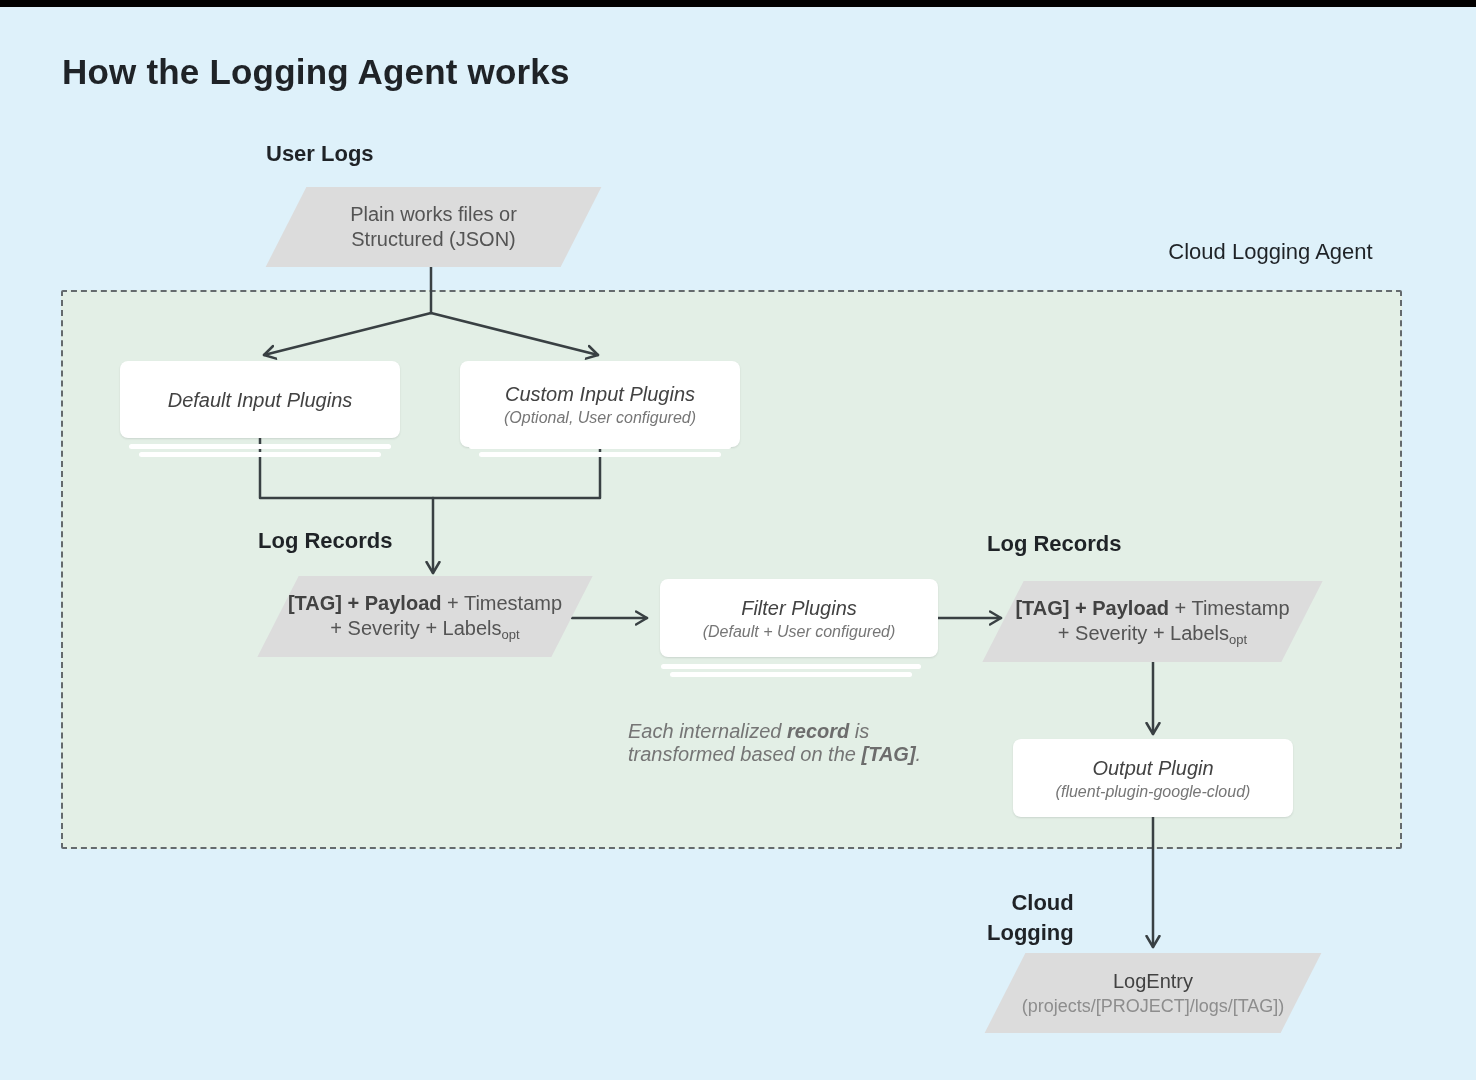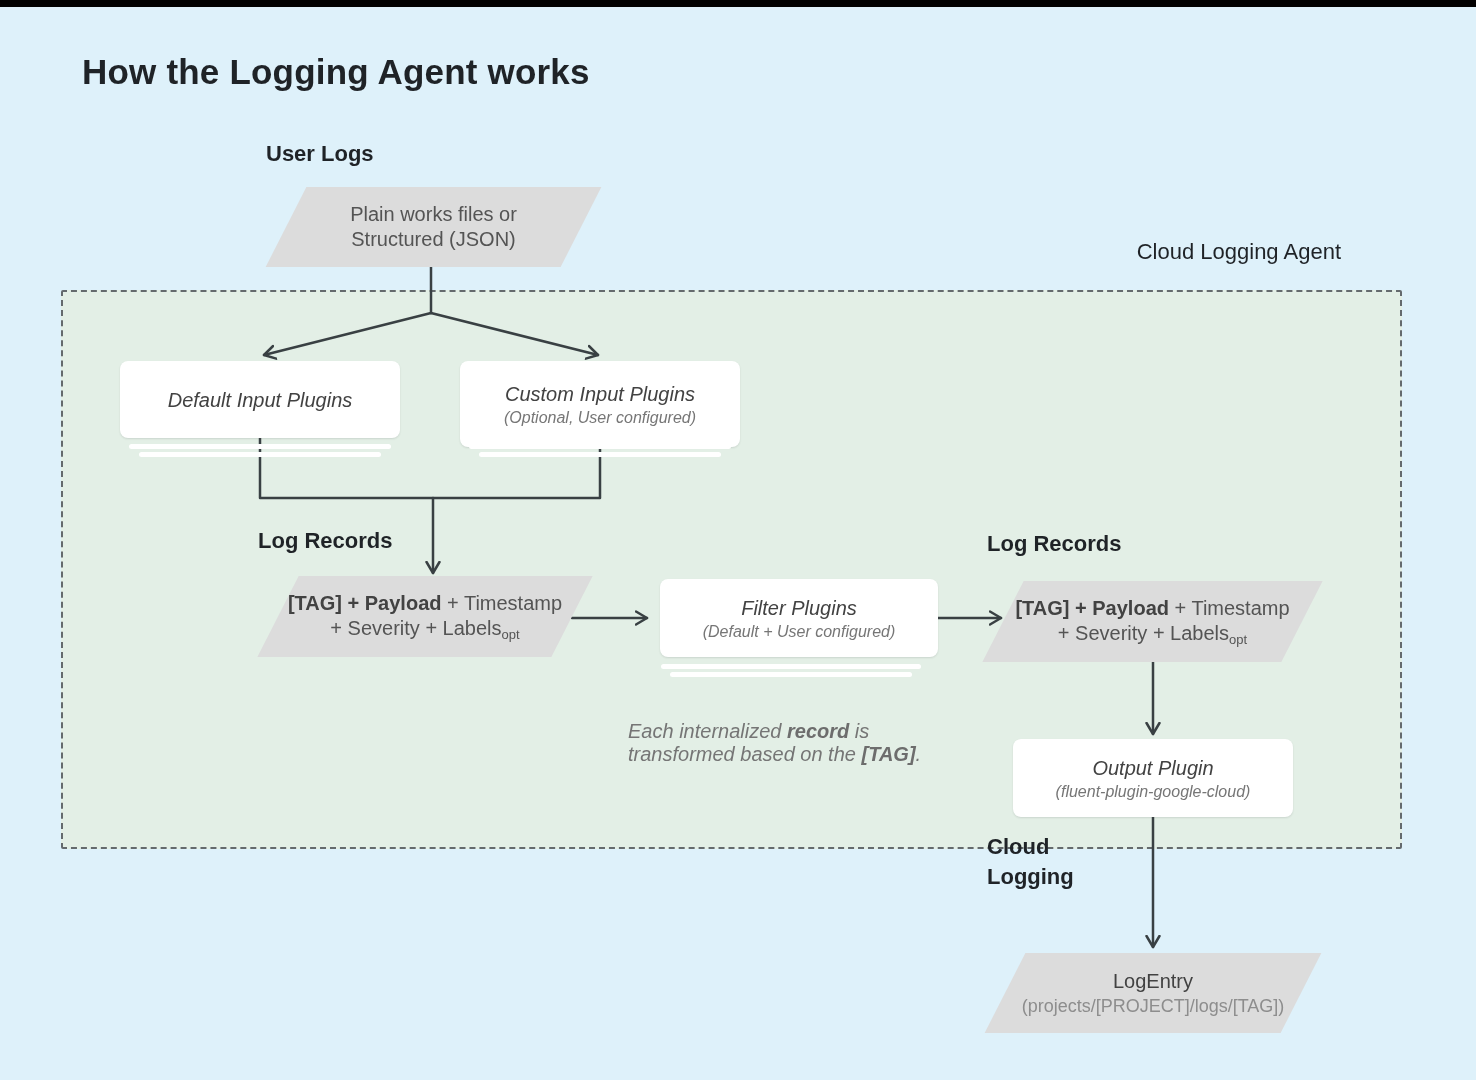--- a/index.html
+++ b/index.html
@@ -4,27 +4,27 @@
 <style>
   html,body{margin:0;padding:0;background:#c9dde6;}
   *{box-sizing:border-box;}
   .canvas{
     position:relative;width:1476px;height:1080px;overflow:hidden;
     background:#def1fa;
     font-family:"Liberation Sans","DejaVu Sans",sans-serif;
     color:#212121;
   }
   .topbar{position:absolute;left:0;top:0;width:1476px;height:7px;background:#000;}
-  .title{position:absolute;left:62px;top:52px;font-size:35px;font-weight:600;color:#1f2327;letter-spacing:0.2px;margin-left:20px;}
+  .title{position:absolute;left:62px;top:52px;font-size:35px;font-weight:600;color:#1f2327;letter-spacing:0.2px;}
   .section-label{position:absolute;font-size:22px;font-weight:700;color:#1f2327;}
   .lbl-user-logs{left:266px;top:141px;}
-  .lbl-agent{left:988px;top:239px;width:353px;text-align:right;font-weight:500;}
+  .lbl-agent{left:1094px;top:239px;width:353px;text-align:center;font-weight:500;}
   .lbl-log-left{left:258px;top:528px;}
   .lbl-log-right{left:987px;top:531px;}
-  .lbl-cloud-logging{left:987px;top:832px;line-height:30px;}
+  .lbl-cloud-logging{left:987px;top:888px;line-height:30px;text-align:right;}
 
   .agent-container{
     position:absolute;left:61px;top:290px;width:1341px;height:559px;
     background:#e3efe6;border:2px dashed #646a6d;border-radius:2px;
   }
 
   svg.connectors{position:absolute;left:0;top:0;width:1476px;height:1080px;pointer-events:none;}
 
   .node-box{
     position:absolute;background:#fff;border-radius:8px;

